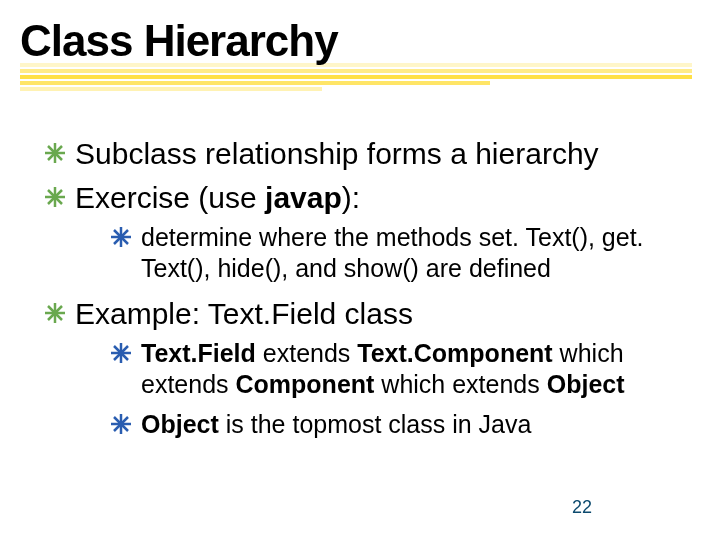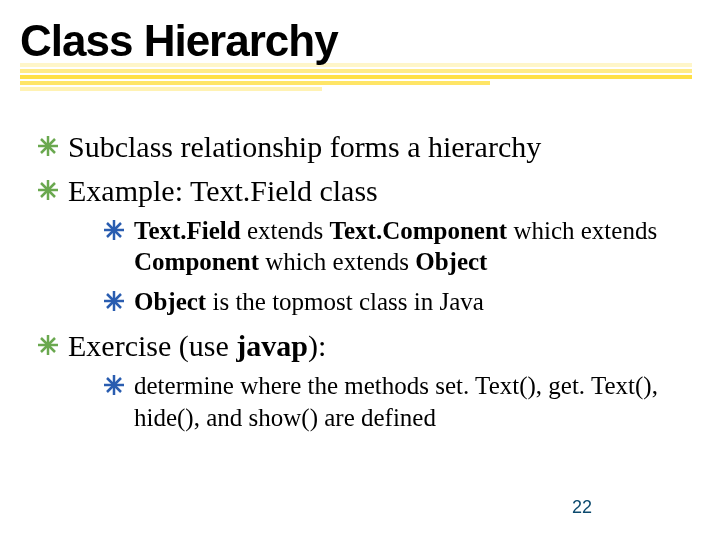--- a/index.html
+++ b/index.html
@@ -62,23 +62,22 @@
 
   
   .body {
     position: absolute;
     left: 30px;
     top: 120px;
     width: 660px;
   }
   ul.level1 {
     list-style: none;
-    margin: 8px;
+    margin: 15px;
     padding: 0;
-    font-family: Liberation Serif, serif;
   }
   ul.level1 > li {
     position: relative;
     padding-left: 30px;
     font-size: 30px;
     line-height: 1.25;
     margin: 4px 0 6px 0;
   }
   ul.level1 > li::before {
     content: "";
@@ -153,77 +152,77 @@
 
       <li>
         <span class="bullet-icon arrow-green">
           <svg viewBox="0 0 20 20" width="20" height="20">
             <line x1="10" y1="0" x2="10" y2="20"></line>
               <line x1="0" y1="10" x2="20" y2="10"></line>
             <line x1="3" y1="3" x2="17" y2="17"></line>
               <line x1="17" y1="3" x2="3" y2="17"></line>
           </svg>
         </span>
-        <span>Example:  Text.Field class</span>
+        <span>
+          <span>Exercise (use </span><b>javap</b><span>):</span>
+        </span>
 
         <ul class="level2">
           <li>
             <span class="bullet-icon arrow-blue">
               <svg viewBox="0 0 20 20" width="20" height="20">
                 <line x1="10" y1="0" x2="10" y2="20"></line>
                   <line x1="0" y1="10" x2="20" y2="10"></line>
                 <line x1="3" y1="3" x2="17" y2="17"></line>
                   <line x1="17" y1="3" x2="3" y2="17"></line>
               </svg>
             </span>
+            <span>determine where the methods set. Text(), get. Text(), hide(), and show() are defined</span>
+          </li>
+        </ul>
+      </li>
+
+      <li>
+        <span class="bullet-icon arrow-green">
+          <svg viewBox="0 0 20 20" width="20" height="20">
+            <line x1="10" y1="0" x2="10" y2="20"></line>
+              <line x1="0" y1="10" x2="20" y2="10"></line>
+            <line x1="3" y1="3" x2="17" y2="17"></line>
+              <line x1="17" y1="3" x2="3" y2="17"></line>
+          </svg>
+        </span>
+        <span>Example:  Text.Field class</span>
+
+        <ul class="level2">
+          <li>
+            <span class="bullet-icon arrow-blue">
+              <svg viewBox="0 0 20 20" width="20" height="20">
+                <line x1="10" y1="0" x2="10" y2="20"></line>
+                  <line x1="0" y1="10" x2="20" y2="10"></line>
+                <line x1="3" y1="3" x2="17" y2="17"></line>
+                  <line x1="17" y1="3" x2="3" y2="17"></line>
+              </svg>
+            </span>
             <span>
               <b>Text.Field</b><span> extends </span><b>Text.Component</b><span> which extends </span><b>Component</b><span> which extends </span><b>Object</b>
             </span>
           </li>
           <li>
             <span class="bullet-icon arrow-blue">
               <svg viewBox="0 0 20 20" width="20" height="20">
                 <line x1="10" y1="0" x2="10" y2="20"></line>
                   <line x1="0" y1="10" x2="20" y2="10"></line>
                 <line x1="3" y1="3" x2="17" y2="17"></line>
                   <line x1="17" y1="3" x2="3" y2="17"></line>
               </svg>
             </span>
             <span>
               <b>Object</b><span> is the topmost class in Java</span>
             </span>
           </li>
         </ul>
       </li>
 
-      <li>
-        <span class="bullet-icon arrow-green">
-          <svg viewBox="0 0 20 20" width="20" height="20">
-            <line x1="10" y1="0" x2="10" y2="20"></line>
-              <line x1="0" y1="10" x2="20" y2="10"></line>
-            <line x1="3" y1="3" x2="17" y2="17"></line>
-              <line x1="17" y1="3" x2="3" y2="17"></line>
-          </svg>
-        </span>
-        <span>
-          <span>Exercise (use </span><b>javap</b><span>):</span>
-        </span>
-
-        <ul class="level2">
-          <li>
-            <span class="bullet-icon arrow-blue">
-              <svg viewBox="0 0 20 20" width="20" height="20">
-                <line x1="10" y1="0" x2="10" y2="20"></line>
-                  <line x1="0" y1="10" x2="20" y2="10"></line>
-                <line x1="3" y1="3" x2="17" y2="17"></line>
-                  <line x1="17" y1="3" x2="3" y2="17"></line>
-              </svg>
-            </span>
-            <span>determine where the methods set. Text(), get. Text(), hide(), and show() are defined</span>
-          </li>
-        </ul>
-      </li>
-
     </ul>
   </div>
 
   <div class="pagenum">22</div>
 </div>
 
 </body></html>

